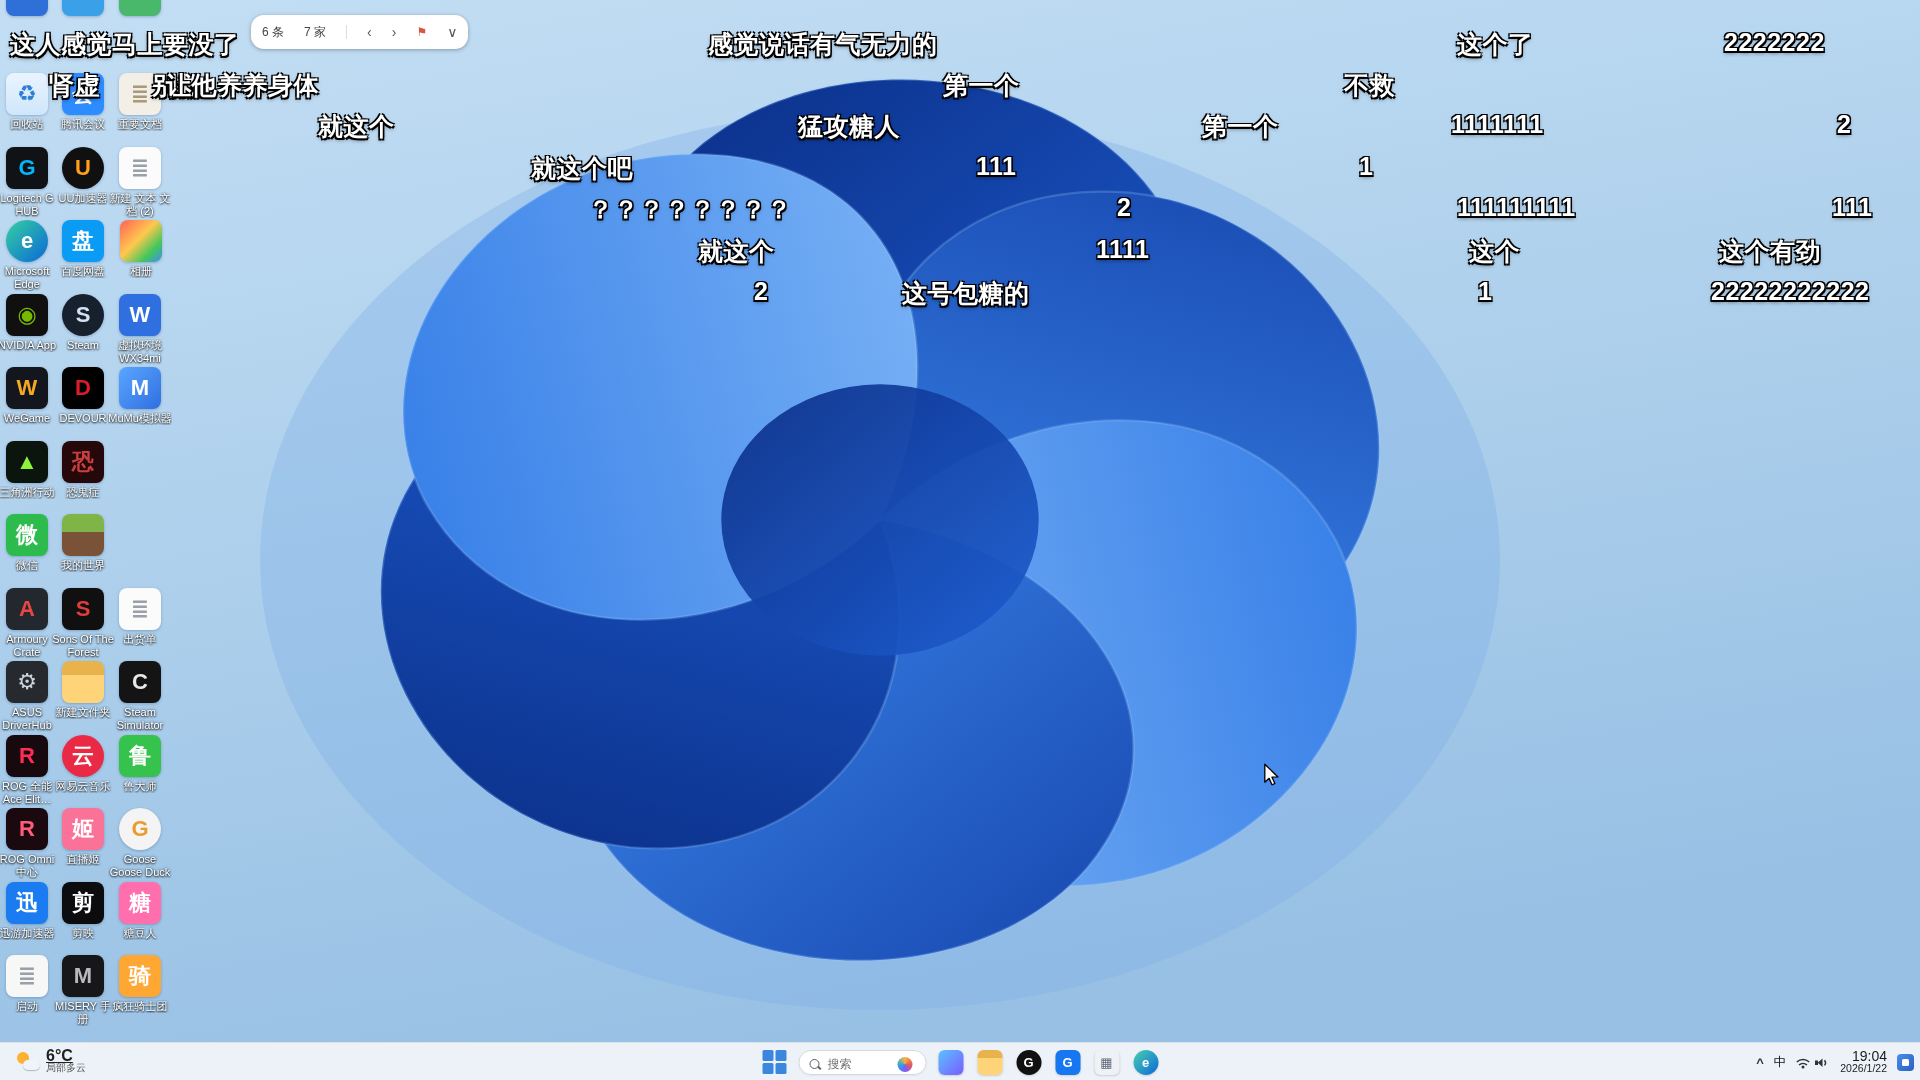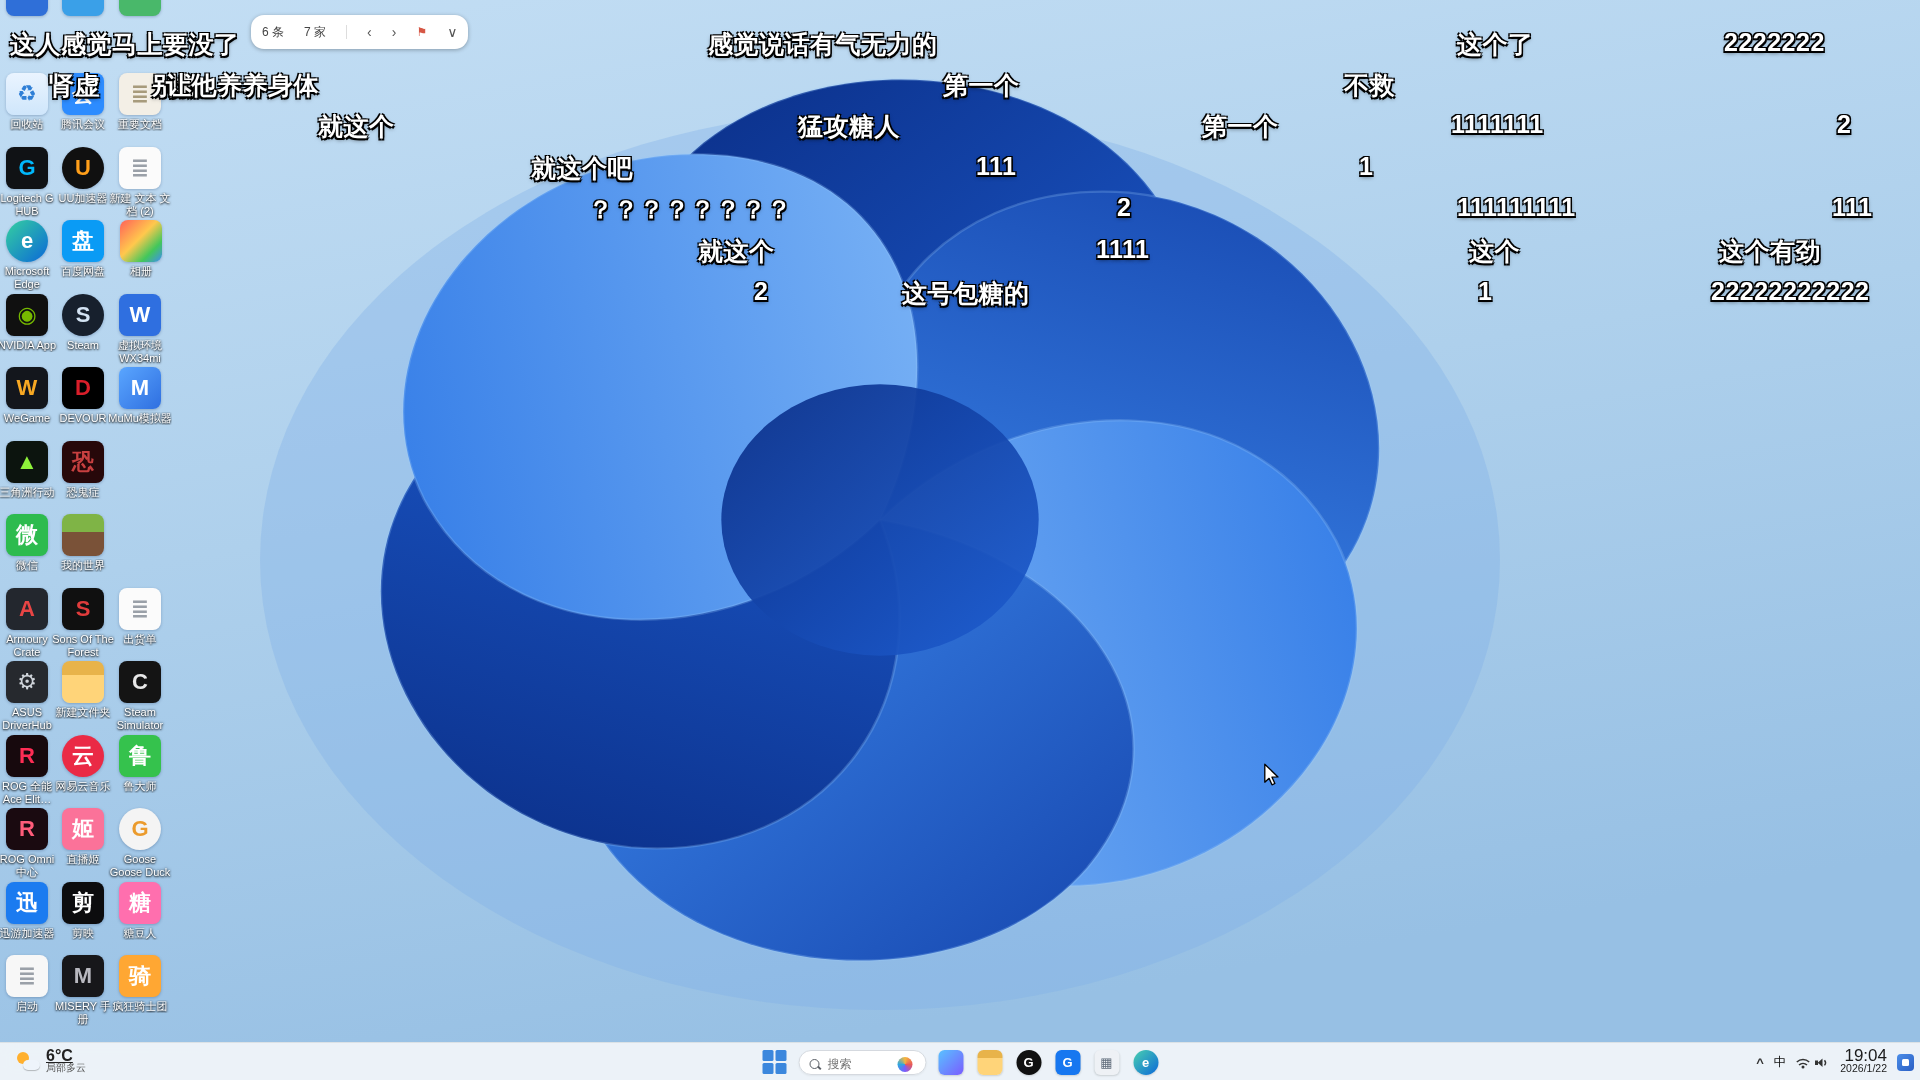--- a/index.html
+++ b/index.html
@@ -74,21 +74,21 @@
   .tb-tile { width:25px; height:25px; border-radius:6px; display:flex;
     align-items:center; justify-content:center; font-size:13px; font-weight:700;
     box-shadow:0 1px 2px rgba(0,0,0,.15); }
 
   #tb-tray { position:absolute; right:6px; top:0; height:38px; display:flex;
     align-items:center; gap:10px; }
   .tray-chevron { font-size:13px; font-weight:700; color:#333; }
   .tray-ime { font-size:12.5px; color:#111; }
   .tray-clock { display:flex; flex-direction:column; align-items:flex-end;
     line-height:12px; }
-  .tray-time { font-size:17px; color:#1b1b1b; }
+  .tray-time { font-size:14px; color:#1b1b1b; }
   .tray-date { font-size:10.5px; color:#1b1b1b; }
   .tray-badge { width:17px; height:17px; border-radius:4px;
     background:linear-gradient(135deg,#4a8de8,#2b5fc4); display:flex;
     align-items:center; justify-content:center; }
   .tray-badge span { width:7px; height:7px; background:#fff; border-radius:1.5px; }
 
   #cursor { position:absolute; left:1261px; top:763px; z-index:20; pointer-events:none; }
 </style>
 </head>
 <body>

